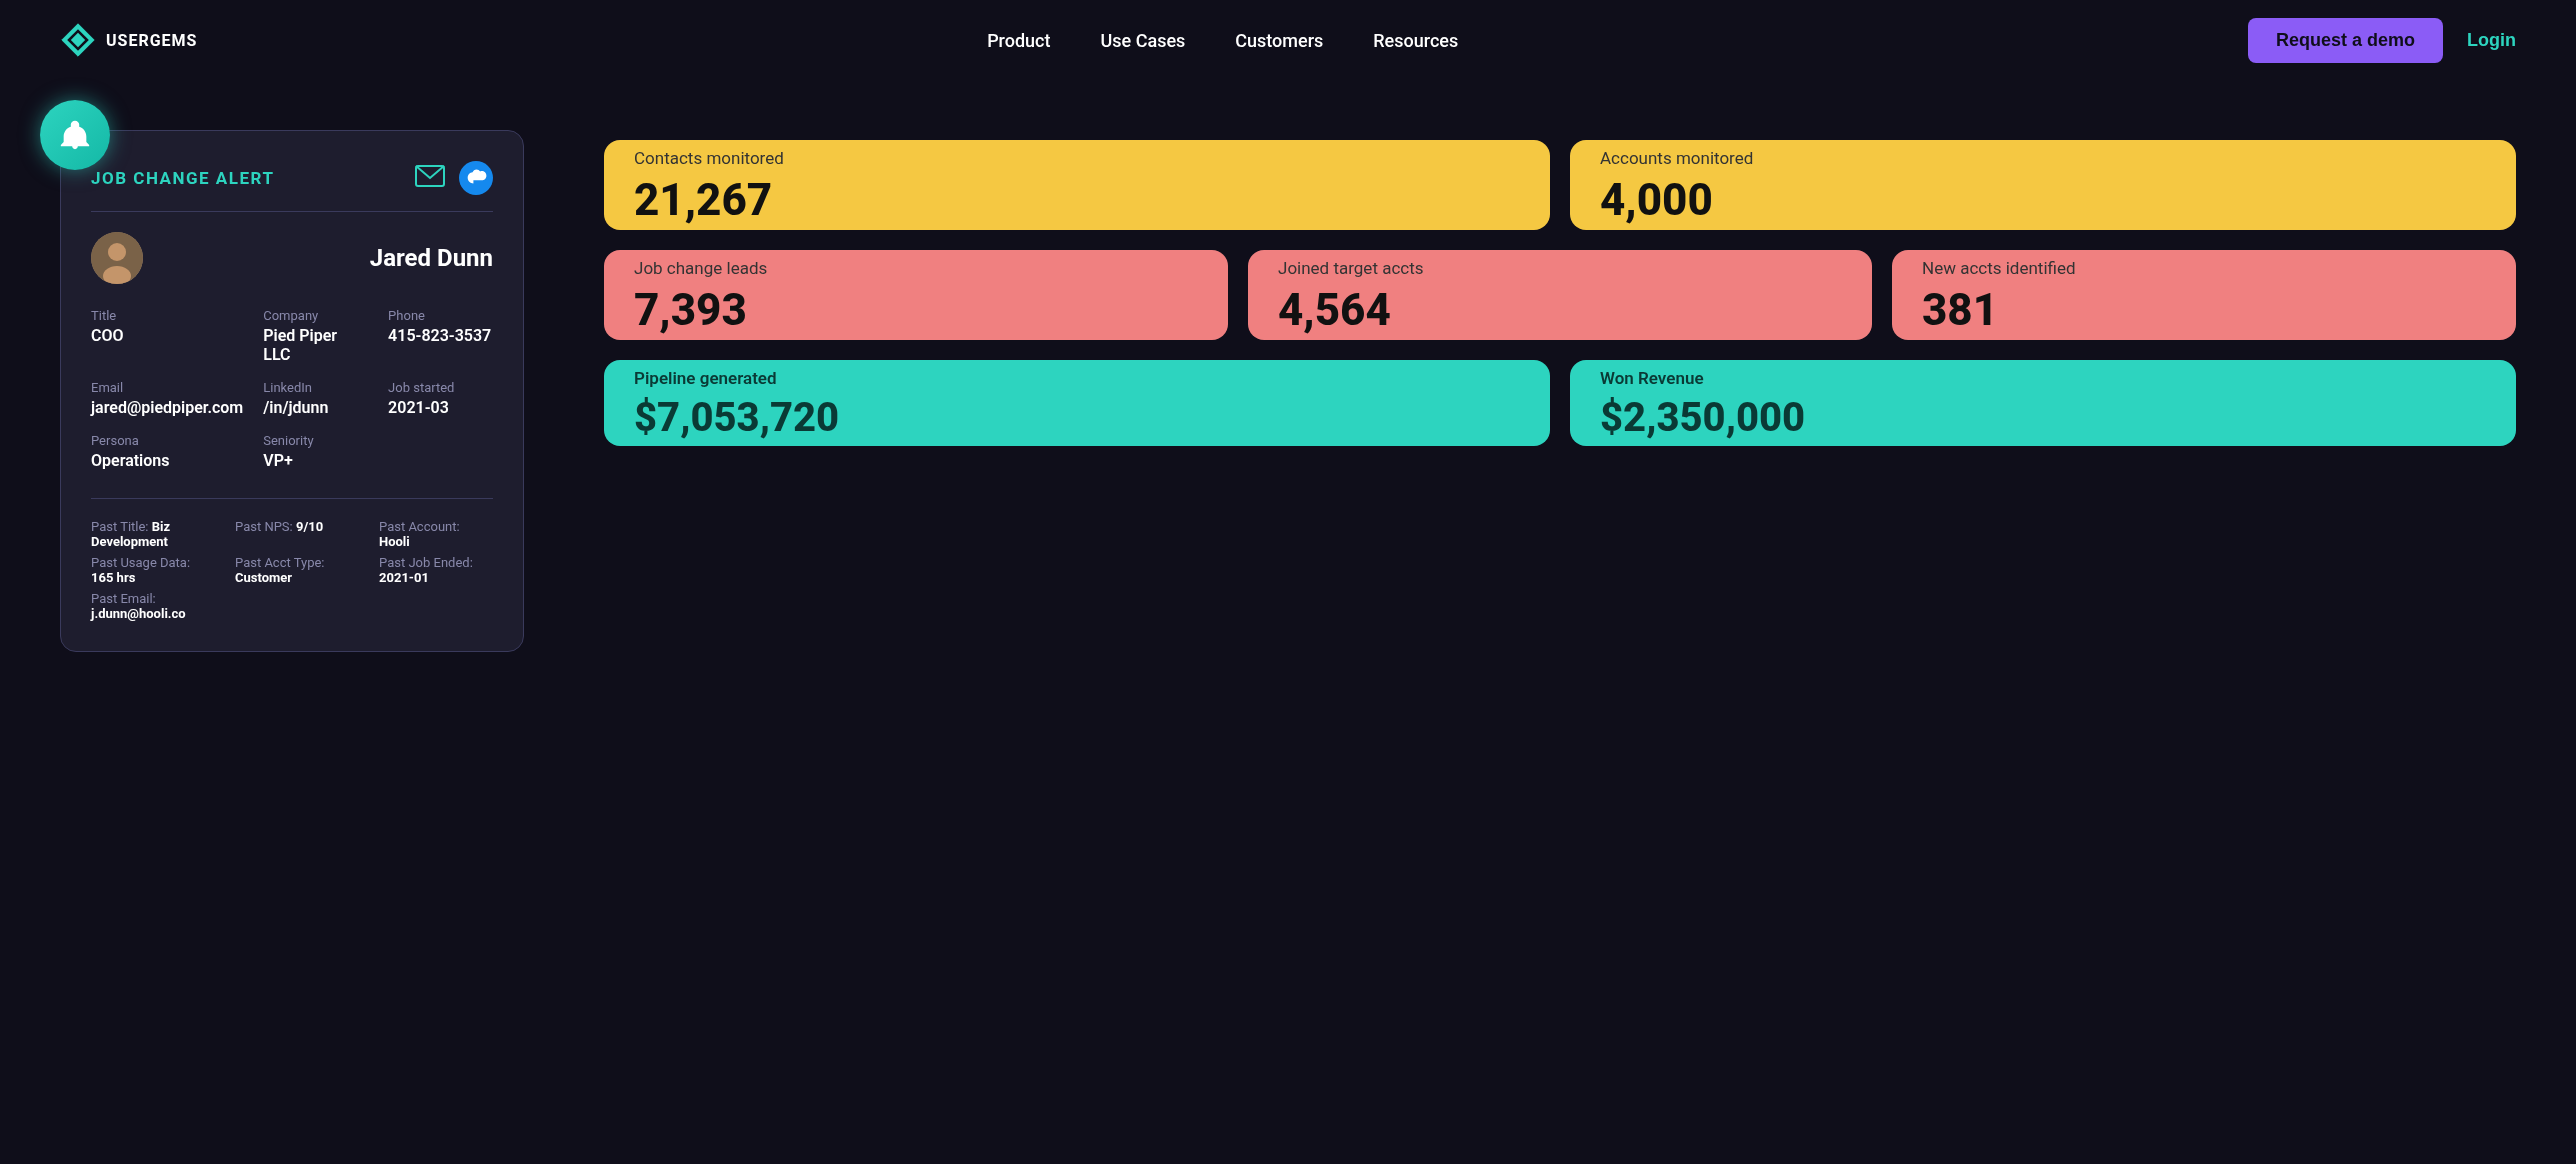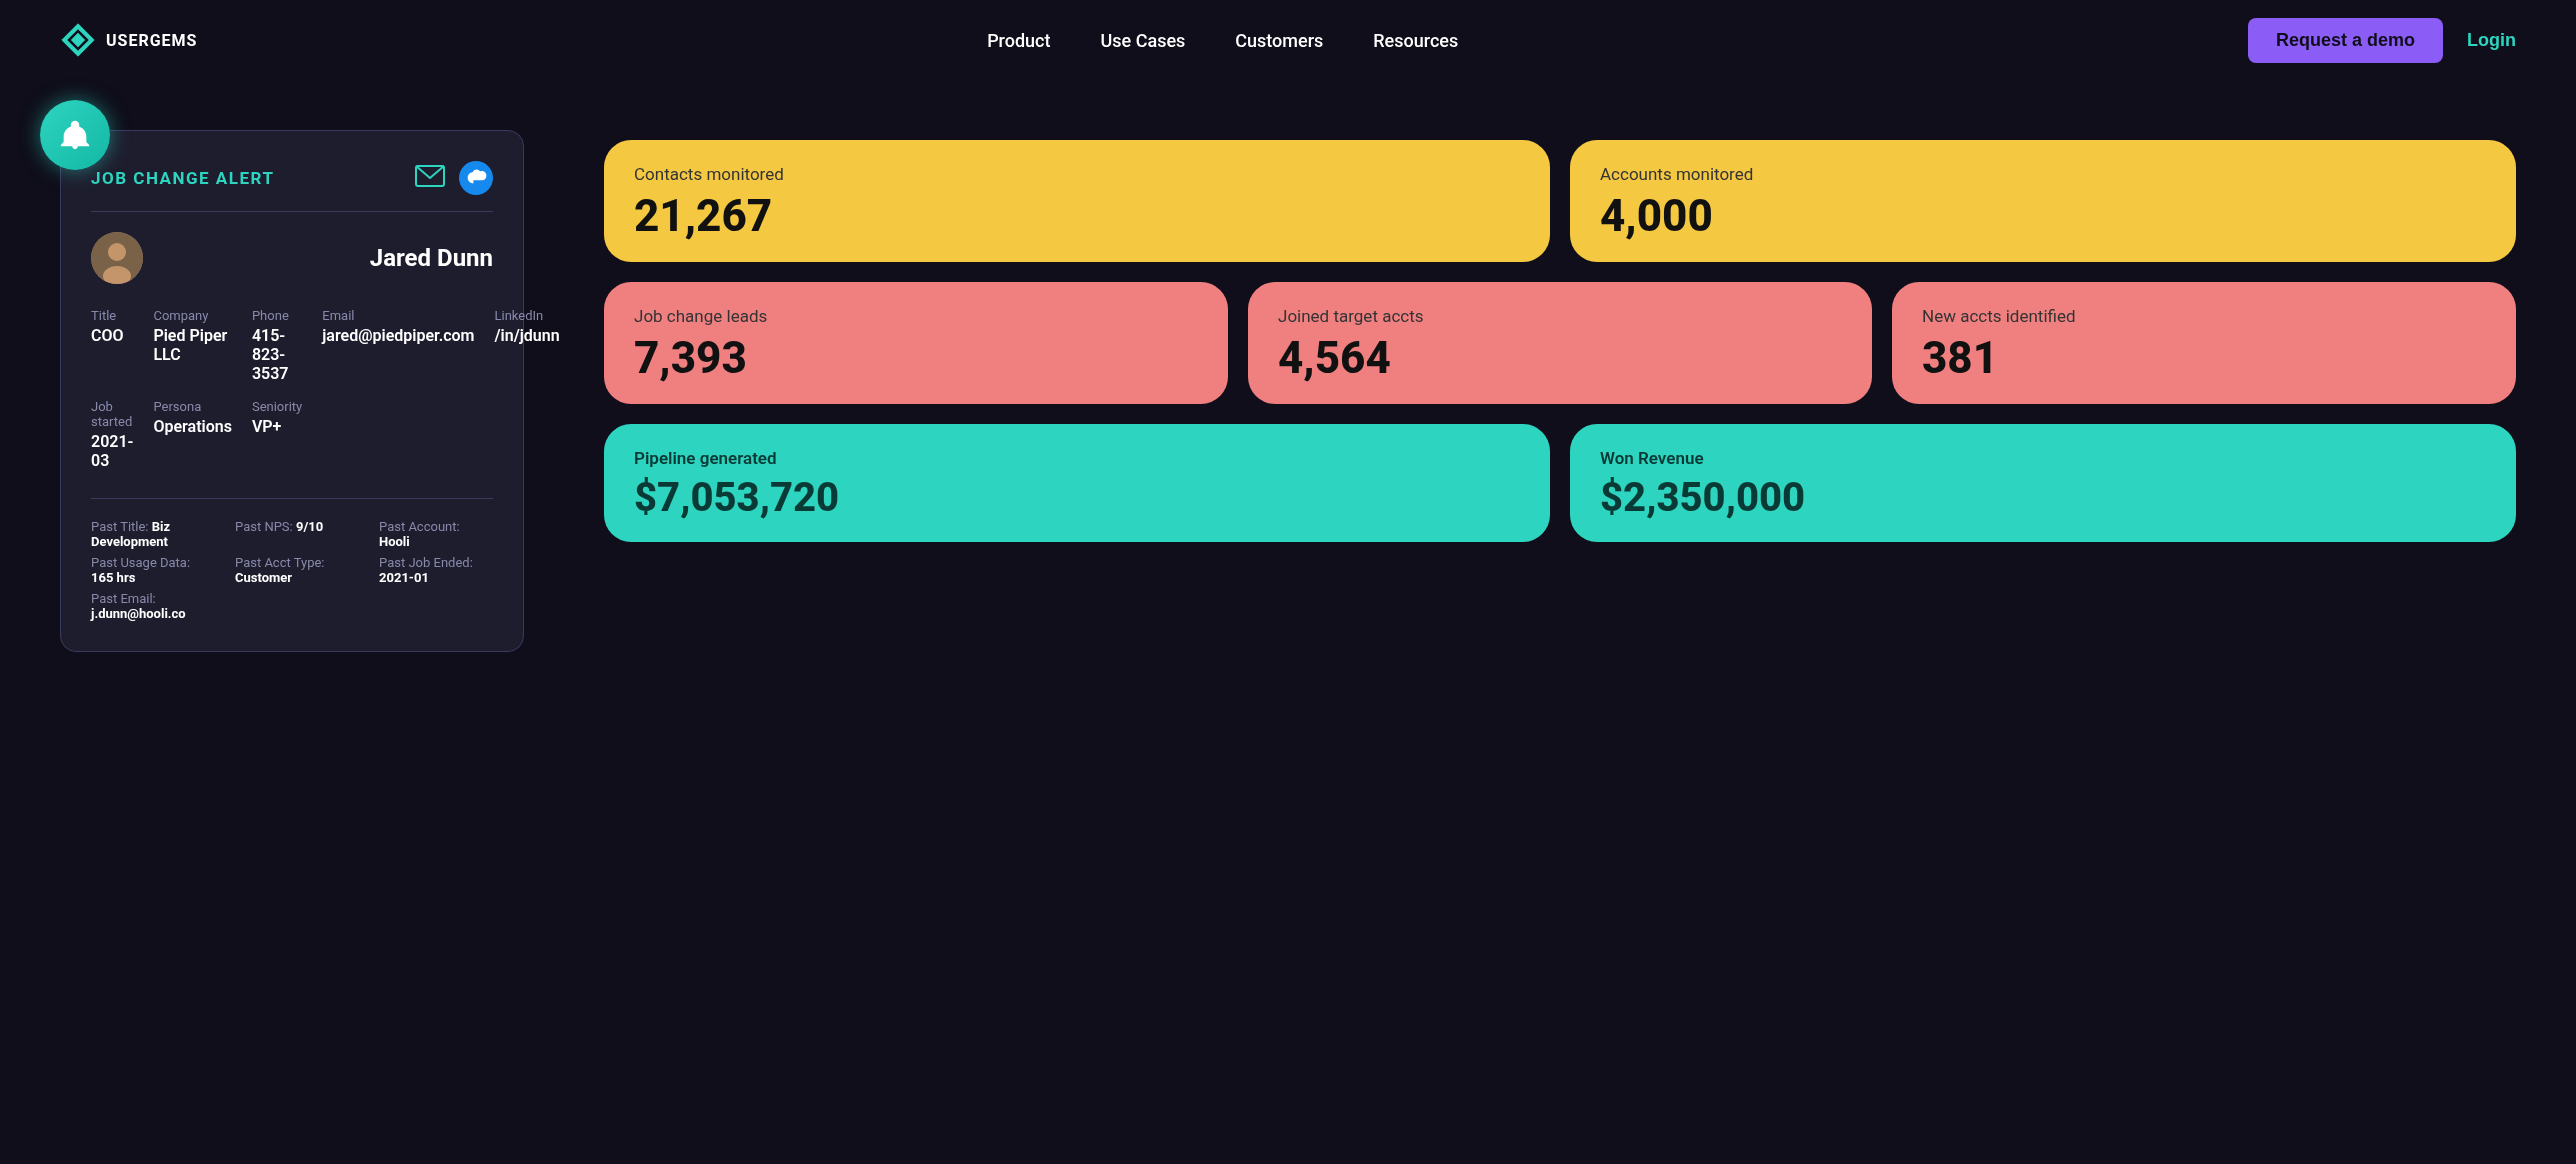--- a/index.html
+++ b/index.html
@@ -191,21 +191,21 @@
 
     .person-name {
       font-size: 24px;
       font-weight: 700;
       color: #ffffff;
     }
 
     
     .details-grid {
       display: grid;
-      grid-template-columns: 1fr 1fr 1fr 1fr 1fr;
+      grid-template-columns: 1fr 1fr 1fr;
       gap: 16px 20px;
       margin-bottom: 28px;
     }
 
     .detail-item label {
       display: block;
       font-size: 13px;
       color: #8888aa;
       margin-bottom: 3px;
     }
@@ -243,22 +243,22 @@
       gap: 20px;
       margin-top: 20px;
     }
 
     .stats-row {
       display: flex;
       gap: 20px;
     }
 
     .stat-card {
-      border-radius: 27px;
-      padding: 24px 30px;
+      border-radius: 16px;
+      padding: 8px 30px;
       flex: 1;
     }
 
     .stat-card.yellow {
       background-color: #f5c842;
     }
 
     .stat-card.salmon {
       background-color: #f08080;
     }

